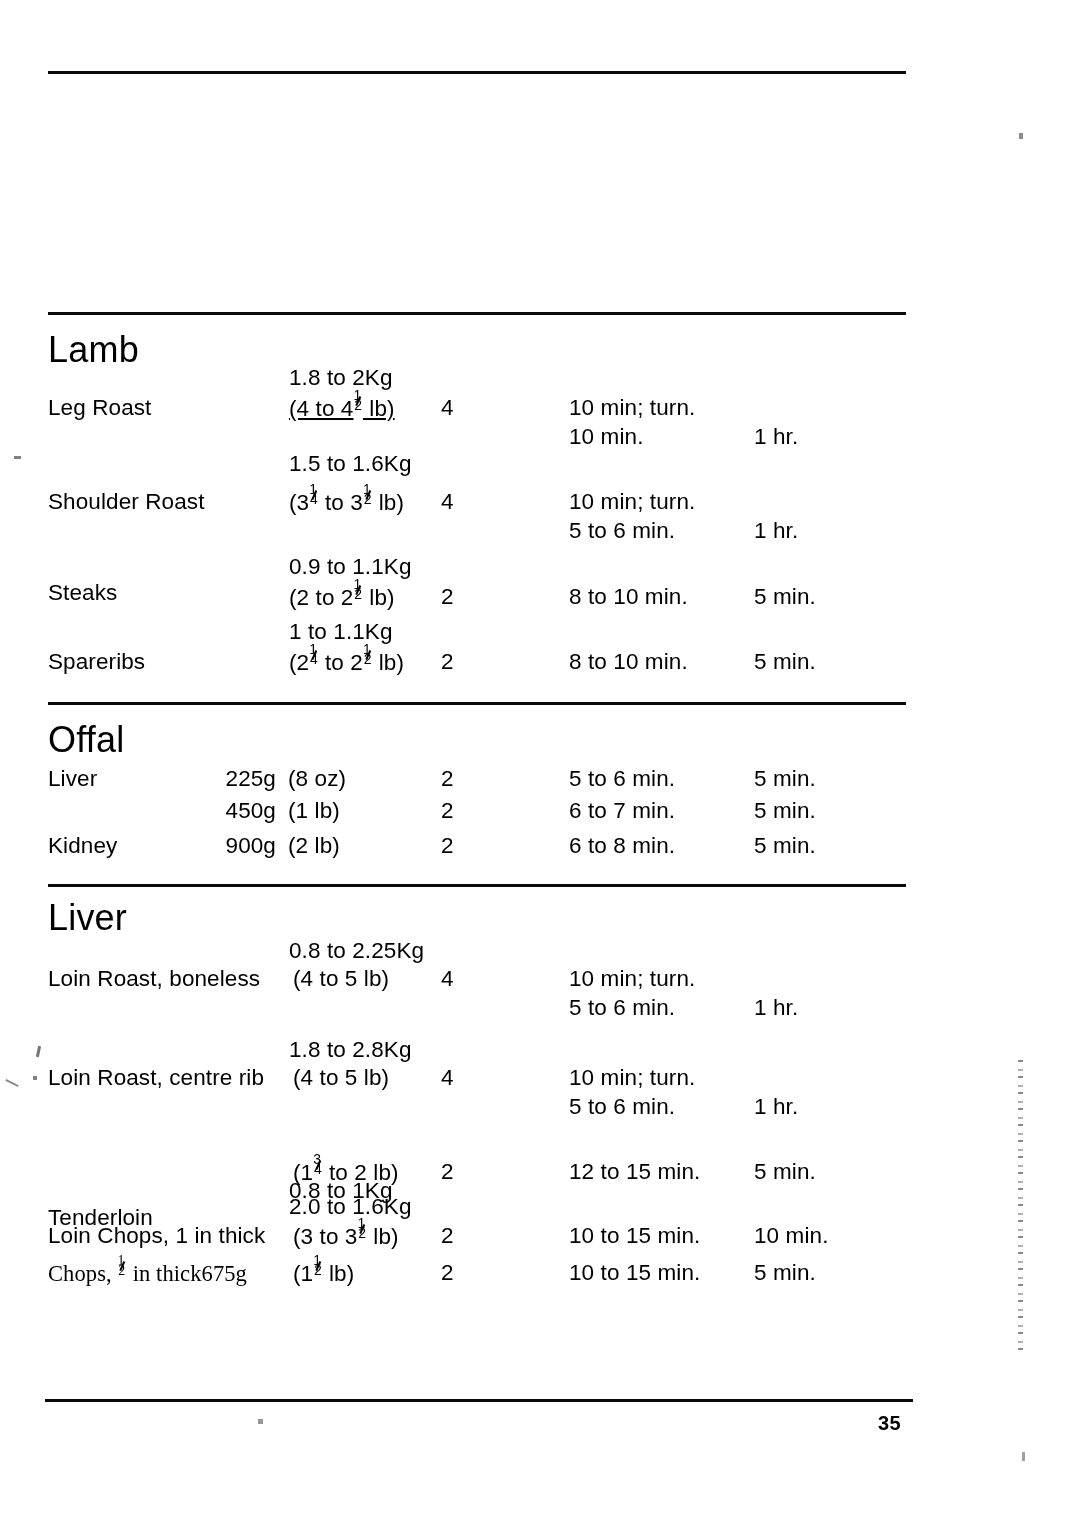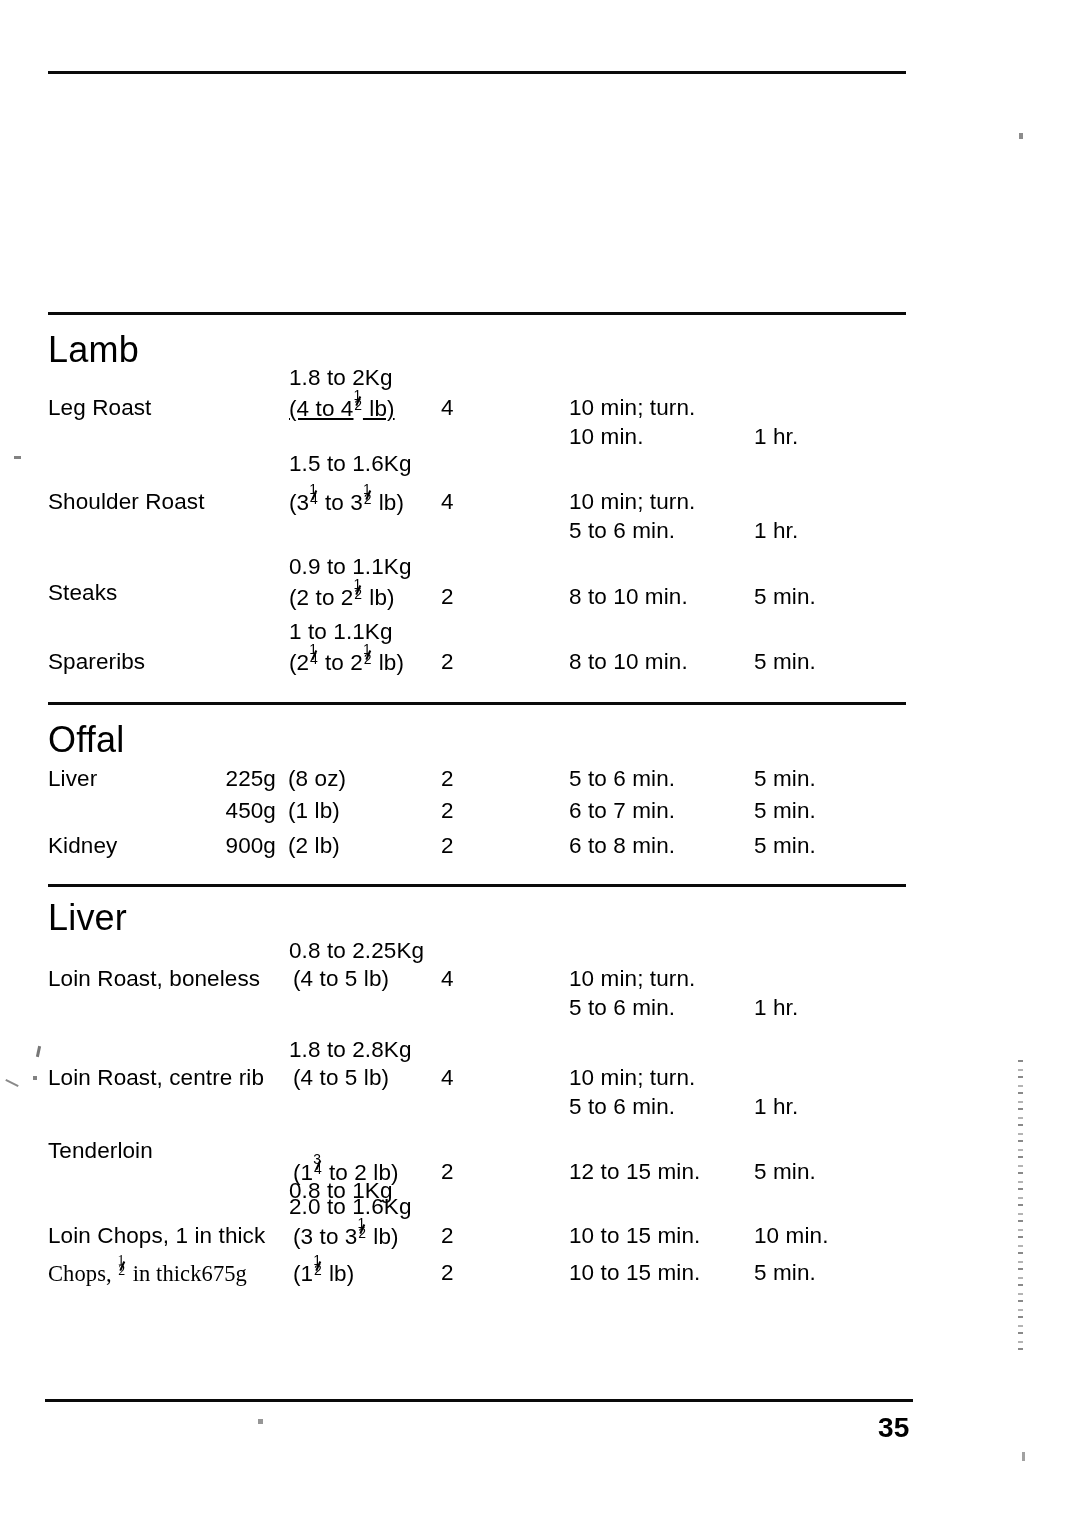--- a/index.html
+++ b/index.html
@@ -98,21 +98,21 @@
     left: -0.02em;
     width: 0.46em;
     height: 1.6px;
     background: #000;
     transform: rotate(-66deg);
   }
 
   
   .page-number {
     position: absolute;
-    font-size: 28px;
+    font-size: 20px;
     font-weight: bold;
     left: 878px;
     top: 1412px;
     letter-spacing: 0.3px;
   }
 
   
   .speck {
     position: absolute;
     background: #2e2e2e;
@@ -235,21 +235,21 @@
   <div class="cell c-name-wide" style="top:1063px;">Loin Roast, centre rib</div>
   <div class="cell c-imperial-pork" style="top:1063px;">(4 to 5 lb)</div>
   <div class="cell c-power" style="top:1063px;">4</div>
   <div class="cell c-time" style="top:1063px;">10 min; turn.</div>
   <div class="cell c-time" style="top:1092px;">5 to 6 min.</div>
   <div class="cell c-stand" style="top:1092px;">1 hr.</div>
 </div>
 
 <div class="row">
   <div class="cell c-metric" style="top:1128px;margin-top:48px;">0.8 to 1Kg</div>
-  <div class="cell c-name-wide" style="top:1136px;">Tenderloin</div>
+  <div class="cell c-name-wide" style="top:1203px;">Tenderloin</div>
   <div class="cell c-imperial-pork" style="top:1157px;">(1<span class="frac"><span class="num">3</span><span class="bar"></span><span class="den">4</span></span> to 2 lb)</div>
   <div class="cell c-power" style="top:1157px;">2</div>
   <div class="cell c-time" style="top:1157px;">12 to 15 min.</div>
   <div class="cell c-stand" style="top:1157px;">5 min.</div>
 </div>
 
 <div class="row">
   <div class="cell c-metric" style="top:1192px;">2.0 to 1.6Kg</div>
   <div class="cell c-name-wide" style="top:1221px;">Loin Chops, 1 in thick</div>
   <div class="cell c-imperial-pork" style="top:1221px;">(3 to 3<span class="frac"><span class="num">1</span><span class="bar"></span><span class="den">2</span></span> lb)</div>

